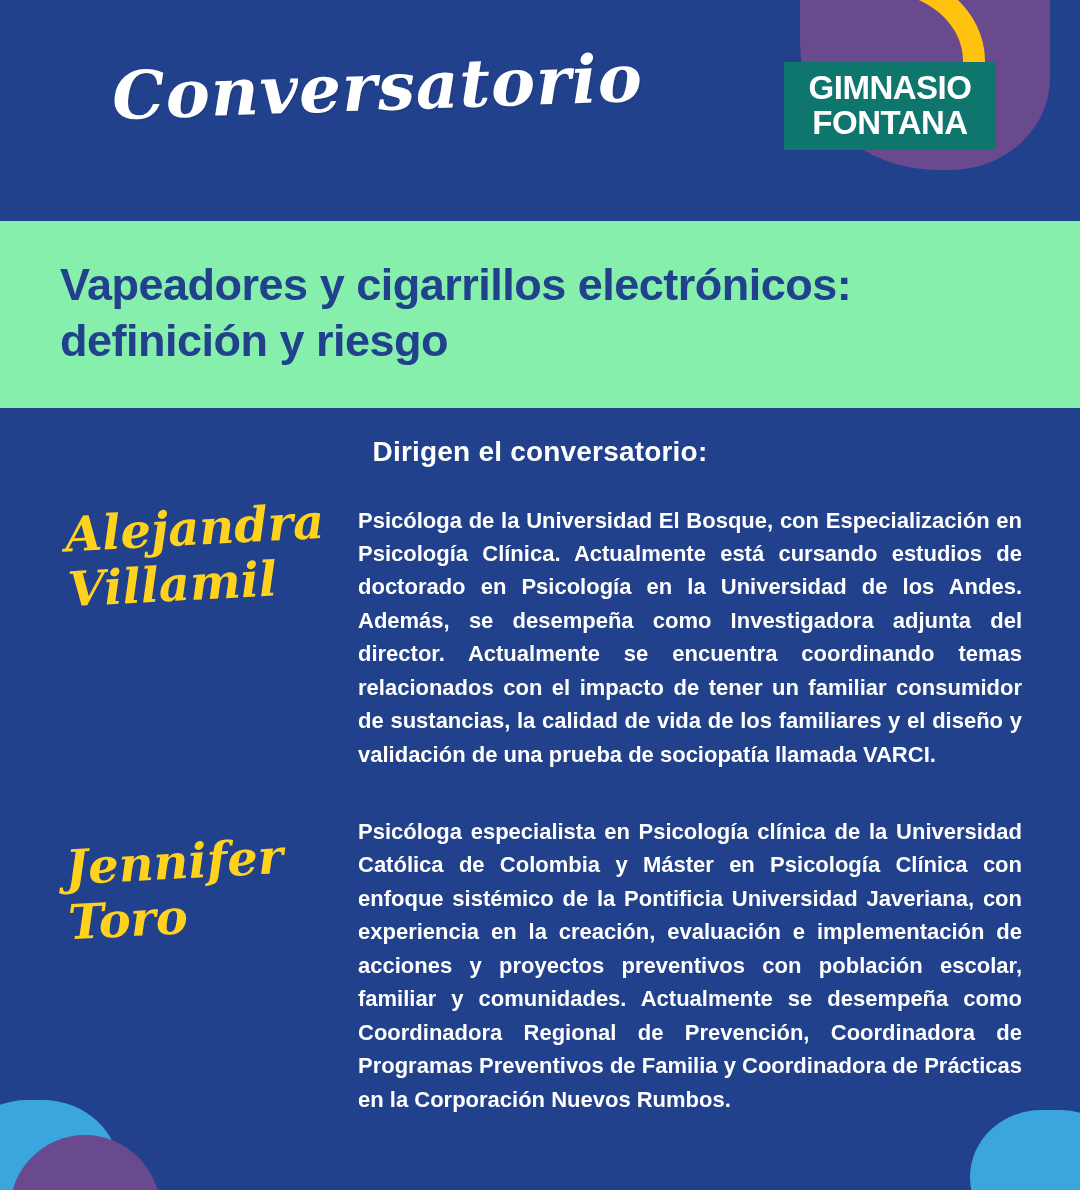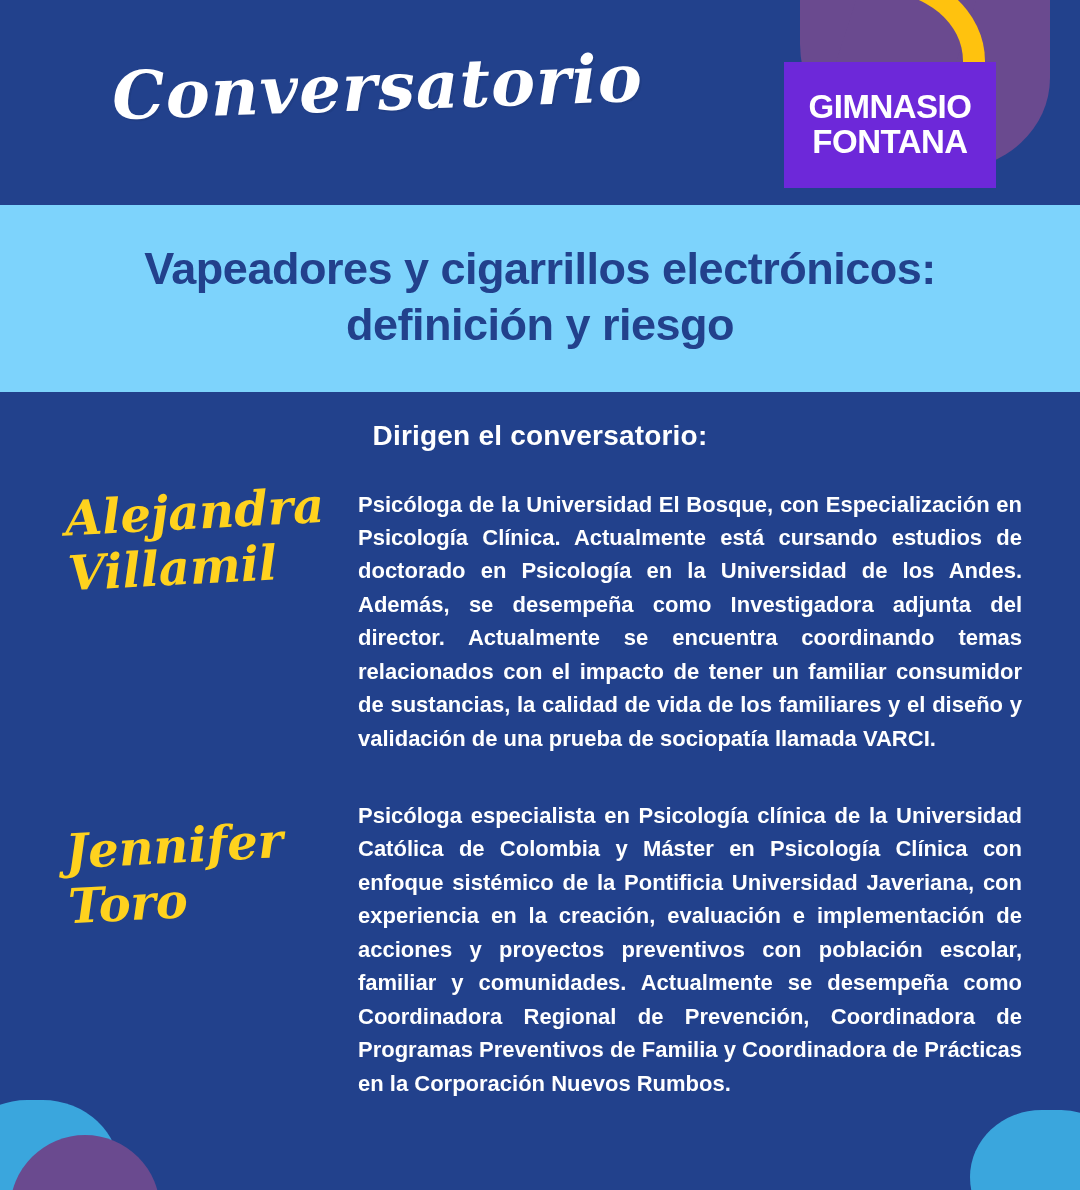--- a/index.html
+++ b/index.html
@@ -95,44 +95,45 @@
     font-size: 66px;
     letter-spacing: 1px;
     transform: rotate(-2deg);
     text-shadow: 2px 2px 0 rgba(0,0,0,0.05);
   }
   .logo-box {
     position: absolute;
     right: 84px;
     top: 62px;
     width: 212px;
-    height: 126px;
-    background: #6d28d9;
+    height: 88px;
+    background: #0f766e;
     display: flex;
     flex-direction: column;
     align-items: center;
     justify-content: center;
     z-index: 4;
   }
   .logo-line {
     color: #ffffff;
     font-family: "Liberation Sans", sans-serif;
     font-weight: bold;
     font-size: 33px;
     line-height: 1.05;
     letter-spacing: -0.5px;
   }
 
   
   .yellow-band {
     position: relative;
-    background: #7dd3fc;
+    background: #86efac;
     padding: 36px 60px 38px;
-    text-align: center;
+    text-align: left;
     z-index: 3;
+    margin-top: 16px;
   }
   .yellow-band h1 {
     color: #22418c;
     font-family: "Liberation Sans", sans-serif;
     font-weight: bold;
     font-size: 45px;
     line-height: 1.25;
     letter-spacing: -0.5px;
   }
 

